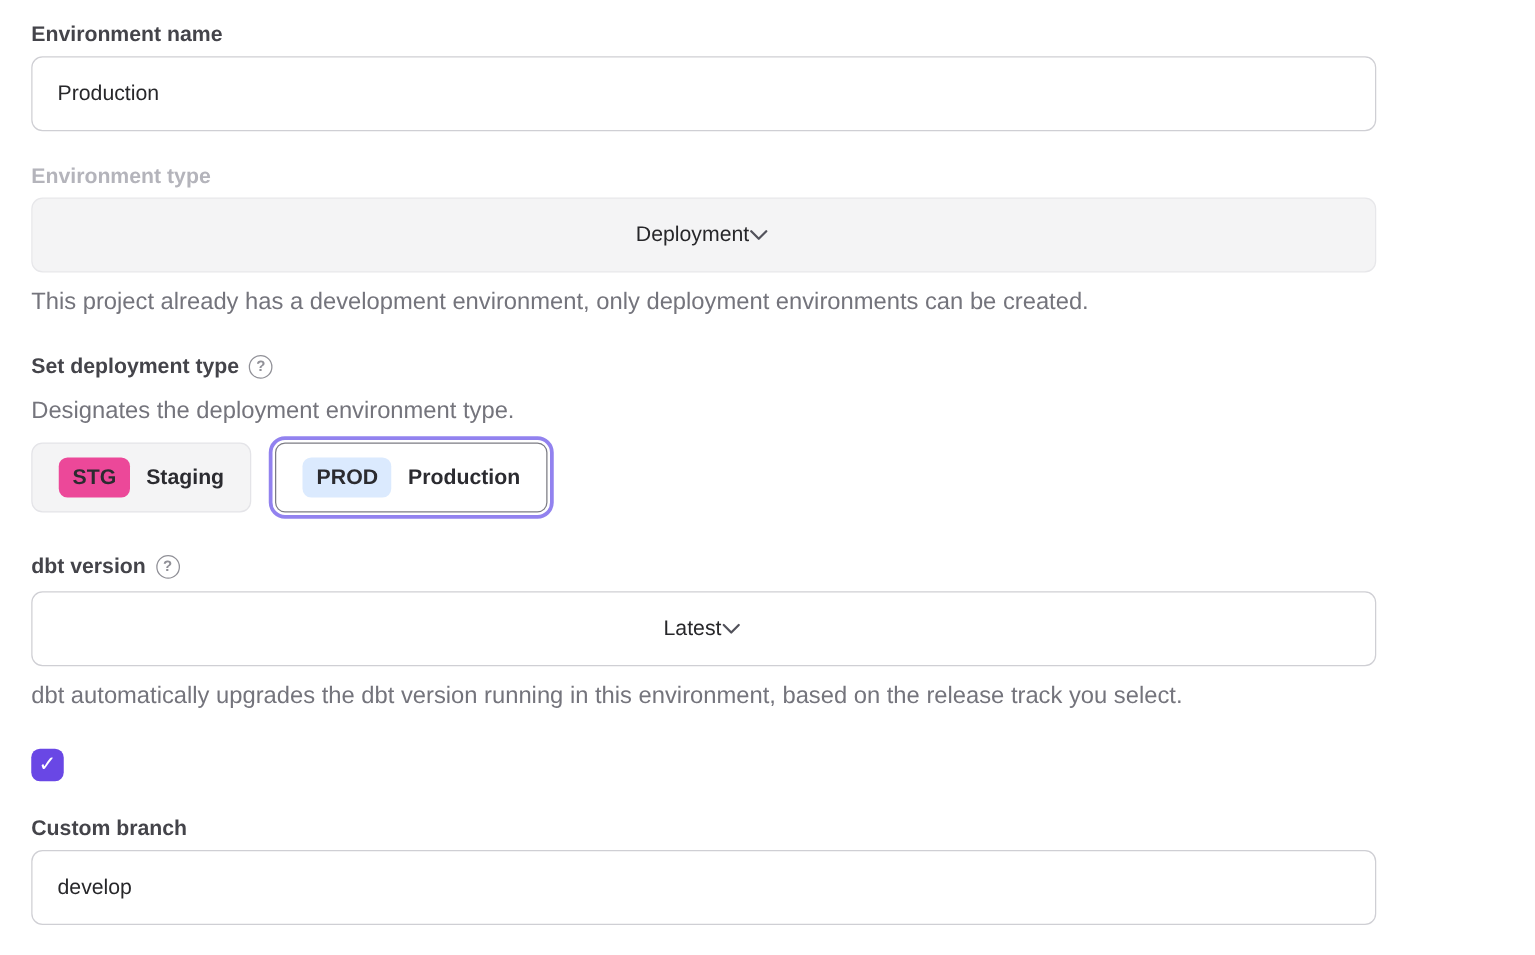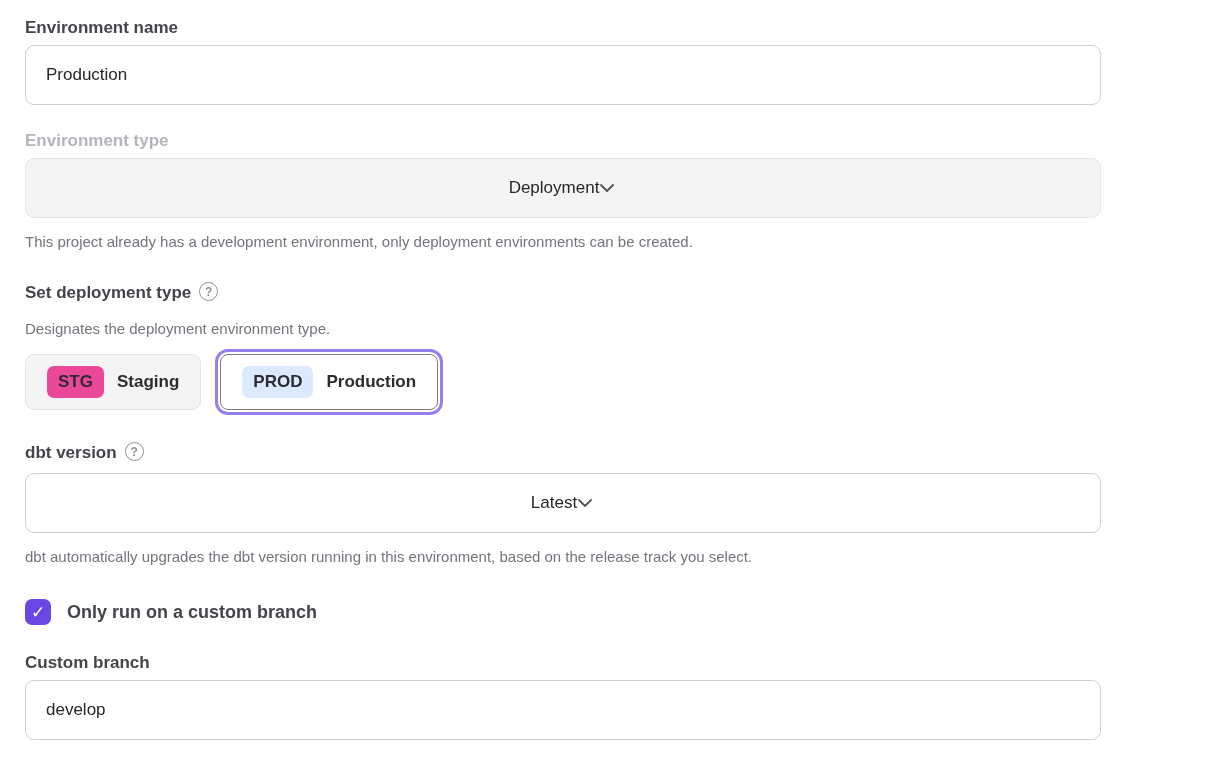--- a/index.html
+++ b/index.html
@@ -43,36 +43,36 @@
   .select { justify-content: center; cursor: pointer; }
   .select.disabled {
     background: #f4f4f5;
     border-color: #e7e7ea;
     cursor: default;
   }
 
   .chevron-icon { display: flex; align-items: center; }
 
   .helper {
-    font-size: 15px;
+    font-size: 19px;
     color: #74747c;
     line-height: 22px;
   }
   .mb-sect { margin-bottom: 25px; }
 
   .spacer-13 { height: 13px; }
   .spacer-29 { height: 29px; }
   .spacer-14 { height: 14px; }
   .spacer-9  { height: 9px; }
   .spacer-27 { height: 27px; }
   .spacer-31 { height: 31px; }
 
   .label-row {
     display: flex;
-    align-items: flex-start;
+    align-items: center;
     gap: 8px;
     line-height: 22px;
   }
   .label-row .field-label { margin-bottom: 0; }
 
   .help-icon {
     width: 19px;
     height: 19px;
     border: 1.4px solid #909097;
     border-radius: 50%;
@@ -213,21 +213,20 @@
   </div>
   <div class="spacer-13"></div>
   <div class="helper">dbt automatically upgrades the dbt version running in this environment, based on the release track you select.</div>
 
   <div class="spacer-31"></div>
 
   <div class="checkbox-row">
     <span class="checkbox">
       <span>✓</span>
     </span>
-    <span class="checkbox-label">Only run on a custom branch</span>
   </div>
 
   <div class="spacer-27"></div>
 
   <div class="field-label">Custom branch</div>
   <div class="text-input">develop</div>
 
 </div>
 
 </body></html>

